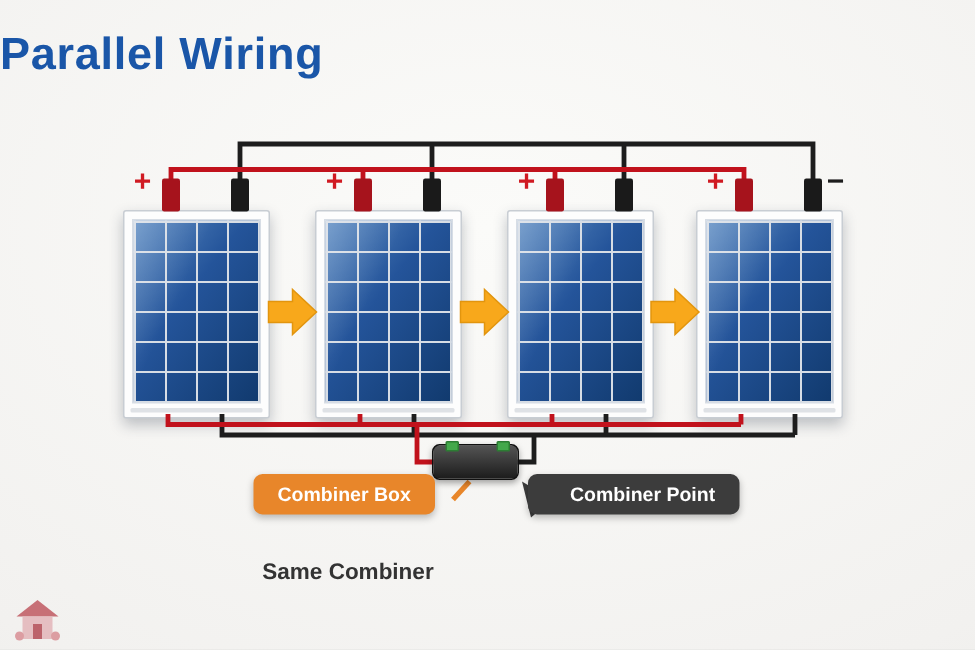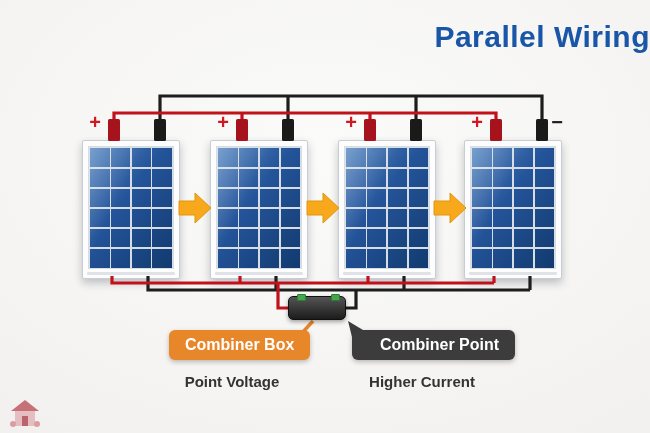--- a/index.html
+++ b/index.html
@@ -2,21 +2,21 @@
 <html><head>
 <meta charset="utf-8">
 <style>
   html,body { margin:0; padding:0; background:#e8e8e6; }
   .stage {
     position:relative; width:650px; height:433px; overflow:hidden;
     background: radial-gradient(120% 120% at 50% 35%, #fbfbf9 0%, #f2f1ef 65%, #e9e8e5 100%);
     font-family:"Liberation Sans", sans-serif;
   }
   .title {
-    position:absolute; top:20px; left:0; width:100%; text-align:right;
+    position:absolute; top:20px; left:0; width:100%; text-align:left;
     font-size:30px; font-weight:bold; color:#1a56a8; letter-spacing:.5px; z-index:2;
   }
   .panel {
     position:absolute; top:140px; width:96px; height:137px;
     background:#fdfdfd; border:1px solid #c8cdd3; border-radius:2px;
     box-shadow:0 4px 9px rgba(40,50,70,.28); z-index:1;
   }
   .panel::after {
     content:""; position:absolute; left:4px; right:4px; bottom:3px; height:3px;
     background:#dfe2e6; border-radius:1px;
@@ -45,22 +45,22 @@
     position:absolute; left:288px; top:296px; width:58px; height:24px; z-index:3;
     background:linear-gradient(#545454, #1c1c1c); border:1px solid #101010;
     border-radius:5px; box-shadow:0 2px 4px rgba(0,0,0,.35); box-sizing:border-box;
   }
   .combiner .led {
     position:absolute; top:-3px; width:7px; height:5px; background:#43a84b;
     border-radius:1px; border:1px solid #2c7c33;
   }
   .combiner .led.l1{ left:8px; } .combiner .led.l2{ left:42px; }
   .badge {
-    position:absolute; top:330px; z-index:4; color:#fff; font-weight:bold;
-    font-size:16px; padding:6px 16px; border-radius:6px; white-space:nowrap;
+    position:absolute; top:316px; z-index:4; color:#fff; font-weight:bold;
+    font-size:13px; padding:6px 16px; border-radius:6px; white-space:nowrap;
     box-shadow:0 2px 5px rgba(0,0,0,.25);
   }
   .badge.box { left:169px; background:#e8862a; }
   .badge.point { left:352px; background:#3c3c3c;padding-left:28px; }
   .caption {
     position:absolute; top:373px; width:150px; text-align:center; z-index:4;
     font-size:15px; font-weight:bold; color:#333; white-space:nowrap;
   }
   .caption.voltage { left:157px; }
   .caption.current { left:347px; }
@@ -124,22 +124,21 @@
   <span class="pol minus" style="left:557px; top:122px;">−</span>
 
   <div class="combiner">
     <span class="led l1"></span>
     <span class="led l2"></span>
   </div>
 
   <div class="badge box">Combiner Box</div>
   <div class="badge point">Combiner Point</div>
 
-  <div class="caption voltage">Point Voltage</div>
-  <div class="caption current">Higher Current</div>
+  <div class="caption voltage">Same Combiner</div>
 
   <svg class="logo" width="34" height="34" viewBox="0 0 34 34">
     <polygon points="17,4 31,15 3,15" fill="#c05a62"></polygon>
     <rect x="7" y="15" width="20" height="15" fill="#e3b6ba"></rect>
     <rect x="14" y="20" width="6" height="10" fill="#b34b55"></rect>
     <circle cx="5" cy="28" r="3" fill="#d98f95"></circle>
     <circle cx="29" cy="28" r="3" fill="#d98f95"></circle>
   </svg>
 
 </div>

